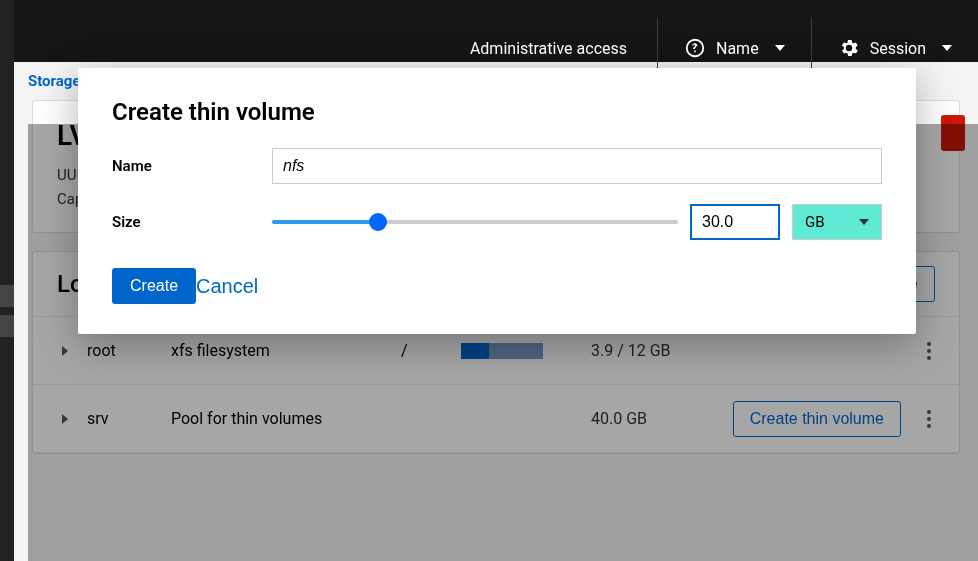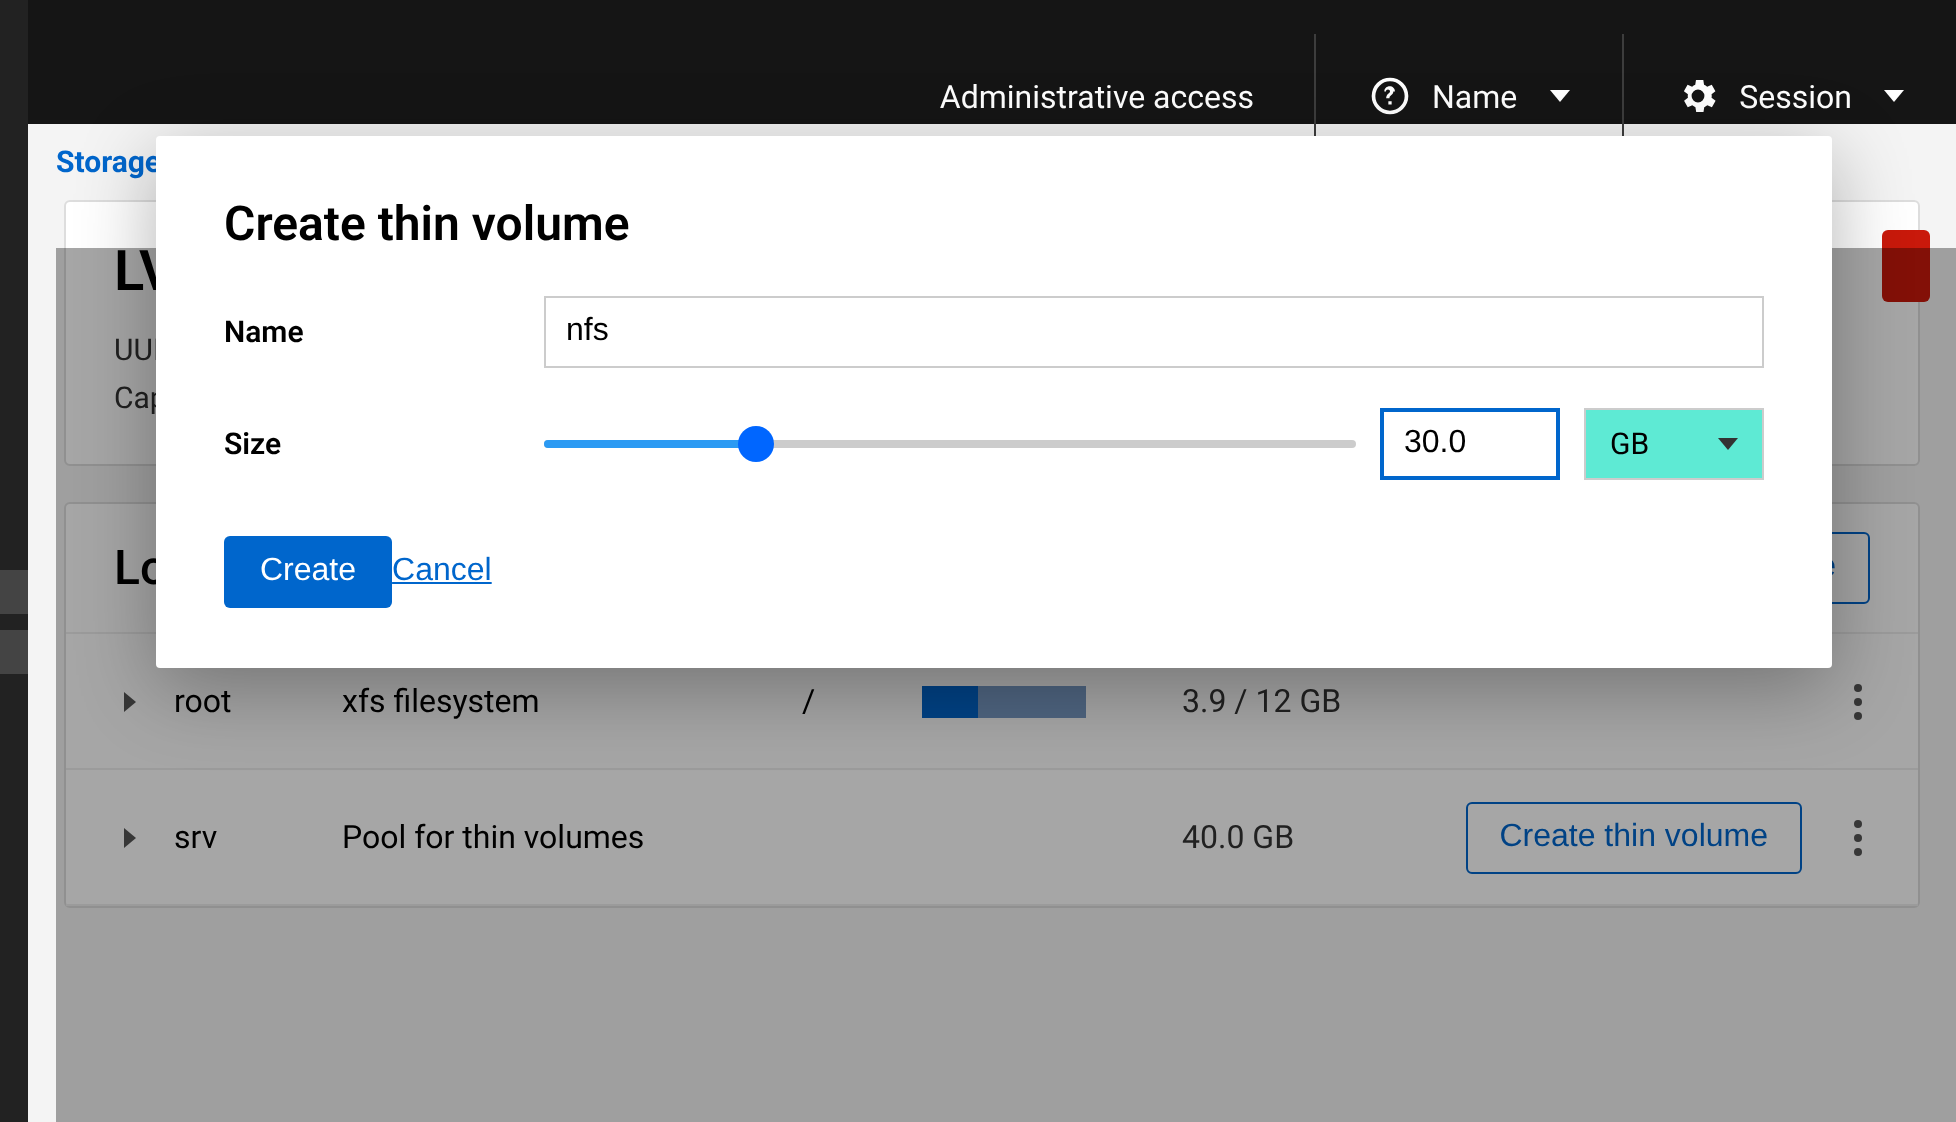--- a/index.html
+++ b/index.html
@@ -169,20 +169,21 @@
       align-items: center;
       margin-bottom: 20px;
     }
     .form-label { font-size: 15px; font-weight: 600; }
     .text-input {
       width: 100%;
       height: 36px;
       border: 1px solid #ccc;
       padding: 0 10px;
       font-size: 16px;
+      font-style: italic;
     }
     .size-controls {
       display: flex;
       align-items: center;
       gap: 12px;
     }
     .slider-wrap { flex: 1; position: relative; height: 18px; display:flex; align-items:center;}
     .slider-track {
       position: absolute; left:0; right:0;
       height: 4px;
@@ -243,23 +244,22 @@
       border: none;
       padding: 9px 18px;
       font-size: 16px;
       border-radius: 3px;
       cursor: pointer;
     }
     .btn-link {
       background: none;
       border: none;
       color: #0066cc;
-      font-size: 16px;
-      cursor: pointer;
-      text-decoration: underline;
+      font-size: 20px;
+      cursor: pointer;
     }
   </style>
 </head>
 <body>
 
 <div class="leftbar">
   <div class="notch1"></div>
   <div class="notch2"></div>
 </div>
 

